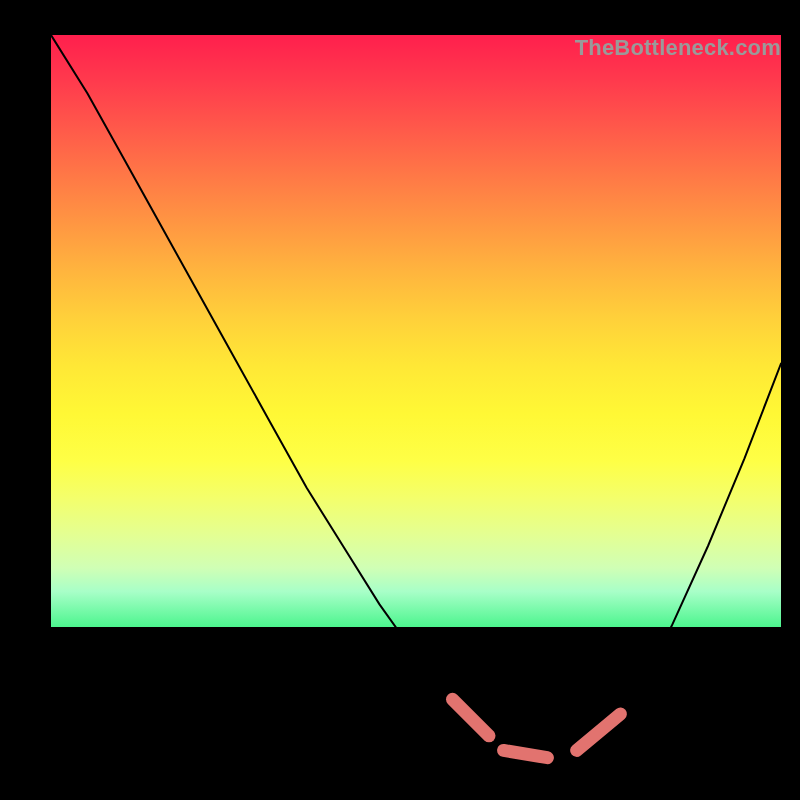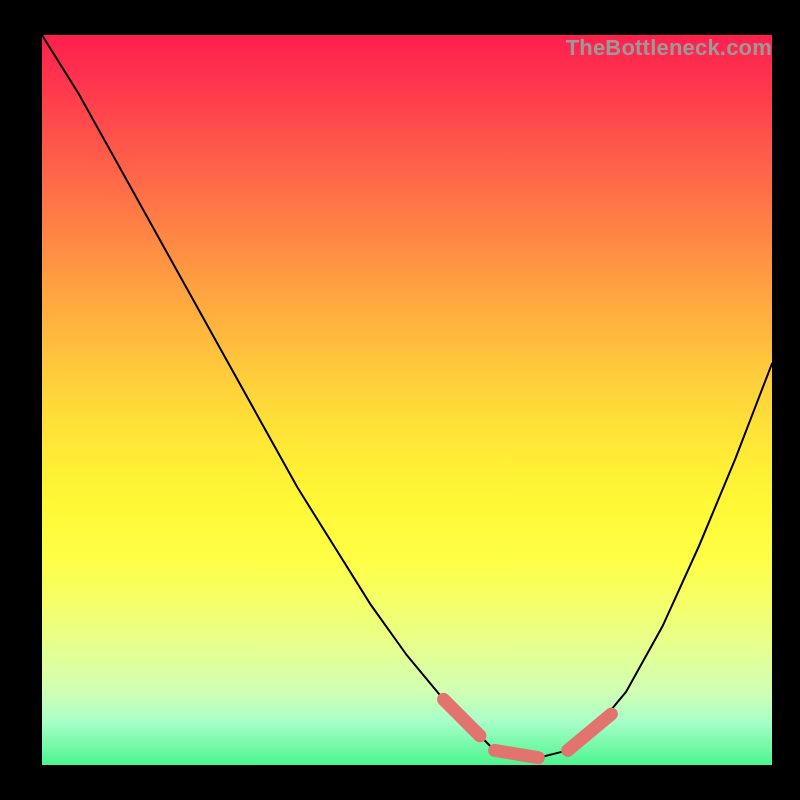--- a/index.html
+++ b/index.html
@@ -12,24 +12,24 @@
     font-family: Arial, Helvetica, sans-serif;
   }
   .frame {
     position: relative;
     width: 800px;
     height: 800px;
     background: #000;
   }
   .plot {
     position: absolute;
-    left: 42px;
+    left: 51px;
     top: 35px;
     width: 730px;
-    height: 730px;
+    height: 592px;
     background: linear-gradient(
       to bottom,
       #ff1f4d 0%,
       #ff3b4d 8%,
       #ff5a4a 16%,
       #ff7946 24%,
       #ff9742 32%,
       #ffb53e 40%,
       #ffd13a 48%,
       #ffe836 56%,

